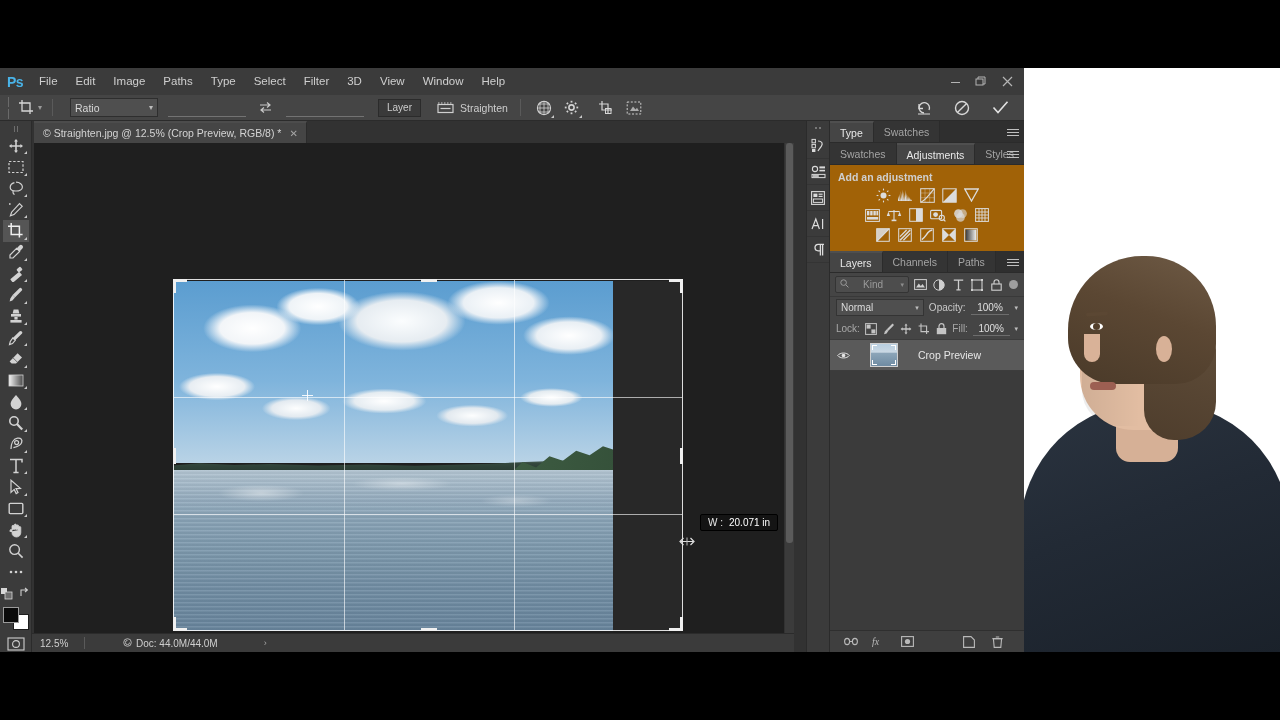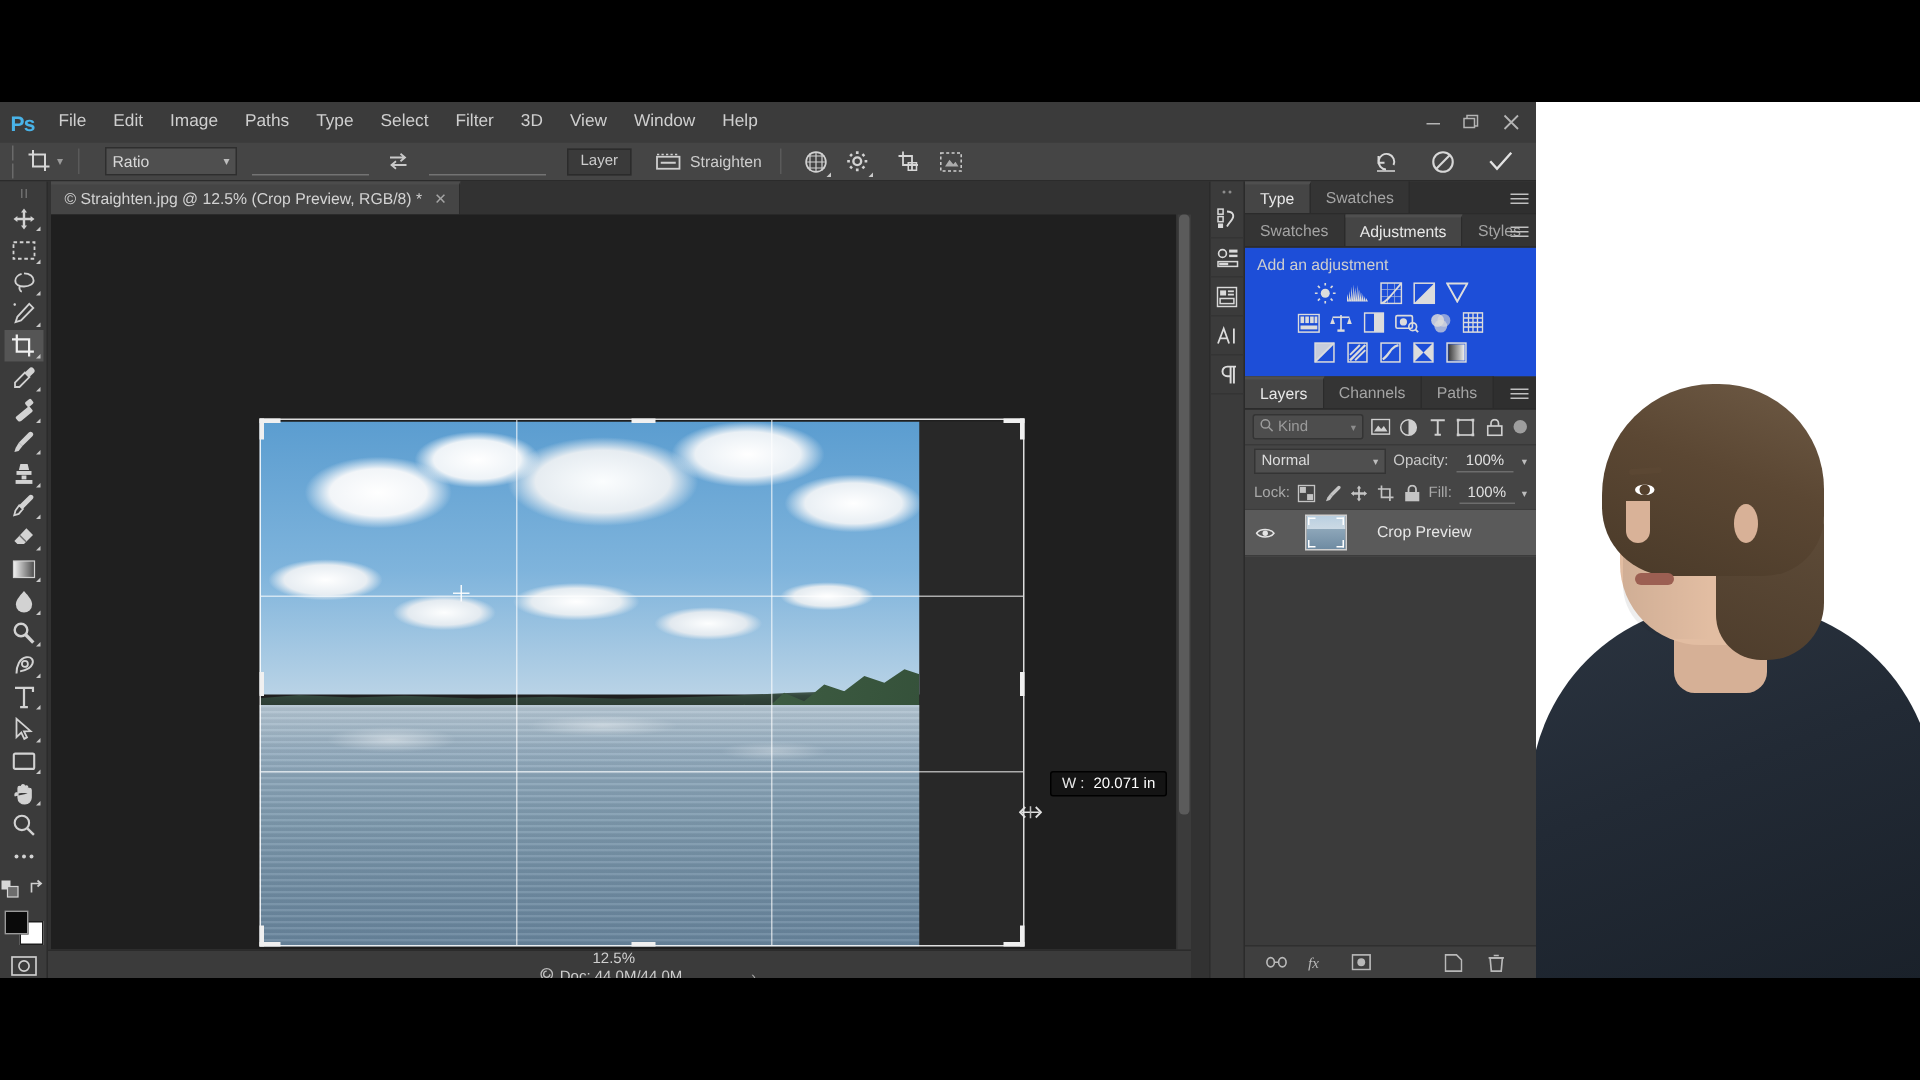--- a/index.html
+++ b/index.html
@@ -195,21 +195,21 @@
     color:#f0f0f0; font-size:10px; display:flex; align-items:center;
     padding:0 7px; gap:6px; font-family:"Liberation Sans", sans-serif;
   }
   #wtooltip .wlabel { color:#e8e8e8; }
   #wtooltip .wval { color:#ffffff; }
 
   
   #statusbar {
     position:absolute; left:32px; top:565px; width:762px; height:19px;
     background:#3b3b3b; border-top:1px solid #2b2b2b;
-    display:flex; align-items:center; font-size:10px; color:#cfcfcf;flex-direction:column;
+    display:flex; align-items:center; font-size:10px; color:#cfcfcf;
   }
   #statusbar .zoomcell { width:52px; padding-left:8px; }
   #statusbar .divider { width:1px; height:12px; background:#5a5a5a; }
   #statusbar .doccell { padding-left:38px; display:flex; align-items:center; gap:4px; }
   #statusbar .arrow { margin-left:42px; color:#a8a8a8; font-size:9px;}
 
   
   #vscroll { position:absolute; left:785px; top:75px; width:9px; height:490px; background:#3b3b3b; }
   #vscroll .thumb { position:absolute; left:1px; top:0px; width:7px; height:400px; background:#5b5b5b; border-radius:3px; }
   #hscroll { position:absolute; left:32px; top:556px; width:753px; height:9px; background:#3b3b3b; }
@@ -233,37 +233,37 @@
     border-bottom:1px solid #2b2b2b;
   }
   .ptab {
     padding:0 10px; display:flex; align-items:center; font-size:10.5px; color:#a4a4a4;
     background:#343434; border-right:1px solid #2b2b2b;
   }
   .ptab.active { background:#454545; color:#e8e8e8; border-top:2px solid #4f4f4f; }
   .pmenu { position:absolute; right:5px; top:5px; width:12px; height:12px;
            display:flex; flex-direction:column; justify-content:center; gap:2px;}
   .pmenu i { display:block; height:1px; background:#c0c0c0; }
-  .panel-body { background:#1d4ed8; }
+  .panel-body { background:#a16207;font-weight:bold; }
   #adj-title { font-size:10.5px; color:#cfcfcf; padding:6px 0 4px 8px; }
   .adj-grid { display:flex; flex-direction:column; gap:4px; padding:0 6px 8px 6px; }
   .adj-row { display:flex; justify-content:center; gap:5px; }
   .adj-ico {
     width:17px; height:16px; display:flex; align-items:center; justify-content:center;
     color:#d5d5d5;
   }
 
   
   #layers-filter {
     height:24px; display:flex; align-items:center; gap:3px; padding:0 5px; background:#454545;
     border-bottom:1px solid #393939;
   }
   #kindbox {
     width:74px; height:17px; background:#4d4d4d; border:1px solid #343434; border-radius:2px;
-    display:flex; align-items:center; gap:3px; padding:0 4px; color:#9b9b9b; font-size:10px;
+    display:flex; align-items:center; gap:14px; padding:0 4px; color:#9b9b9b; font-size:10px;
   }
   .fico { width:16px; height:16px; display:flex; align-items:center; justify-content:center; color:#cfcfcf; }
   .toggle-dot { width:9px; height:9px; border-radius:50%; background:#9e9e9e; margin-left:2px; }
   #blendrow, #lockrow {
     height:21px; display:flex; align-items:center; padding:0 6px; font-size:10px; color:#c9c9c9; gap:5px;
     background:#454545;
     justify-content:center;
   }
   #blendsel {
     width:98px; height:17px; background:#4f4f4f; border:1px solid #343434;

